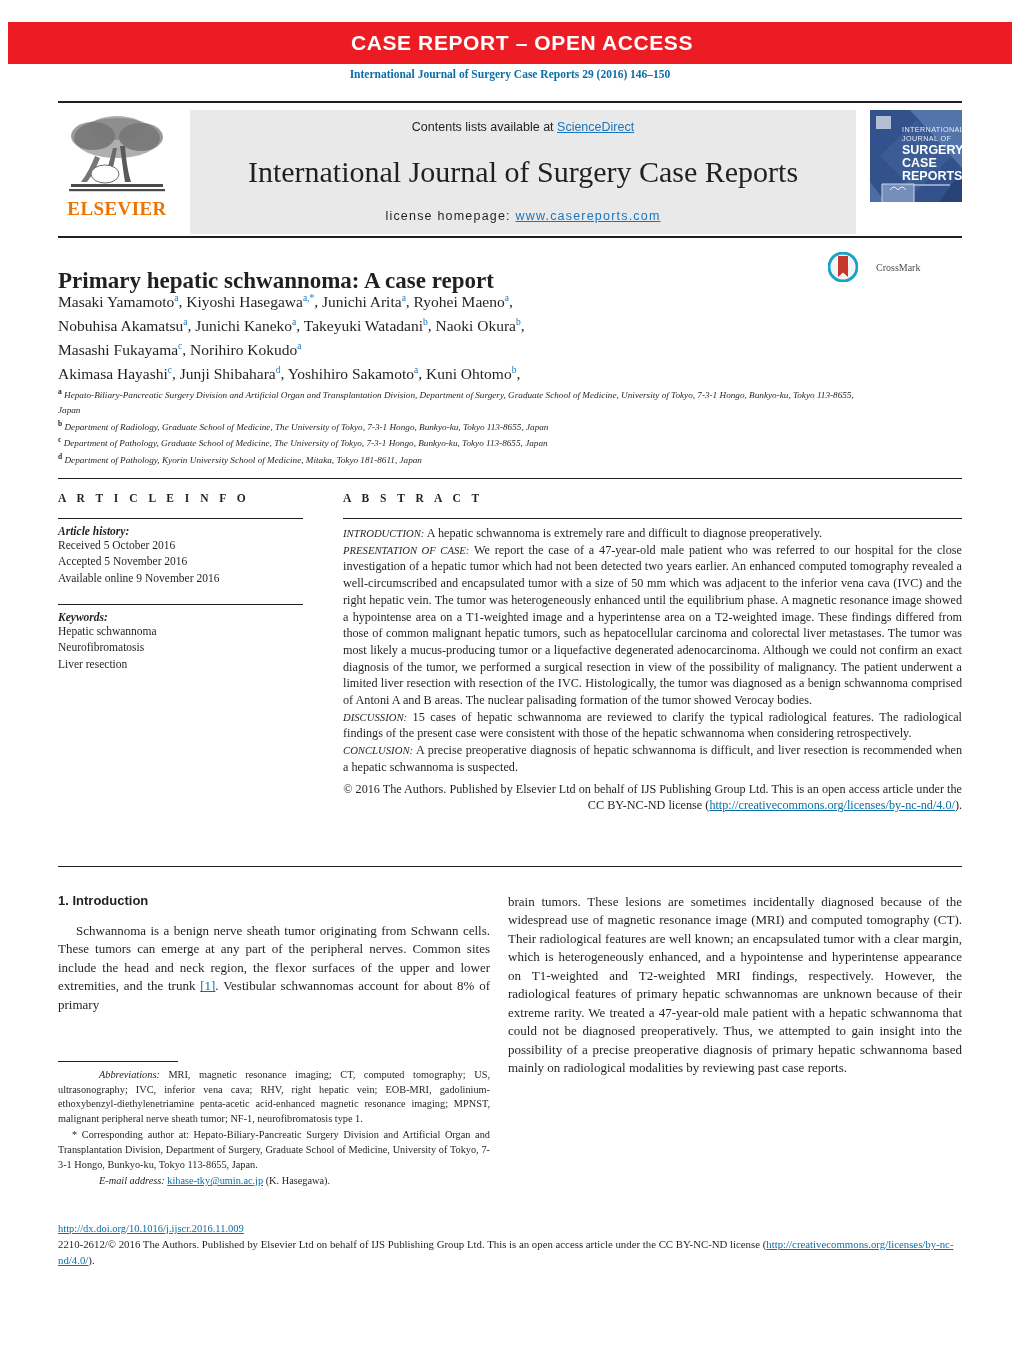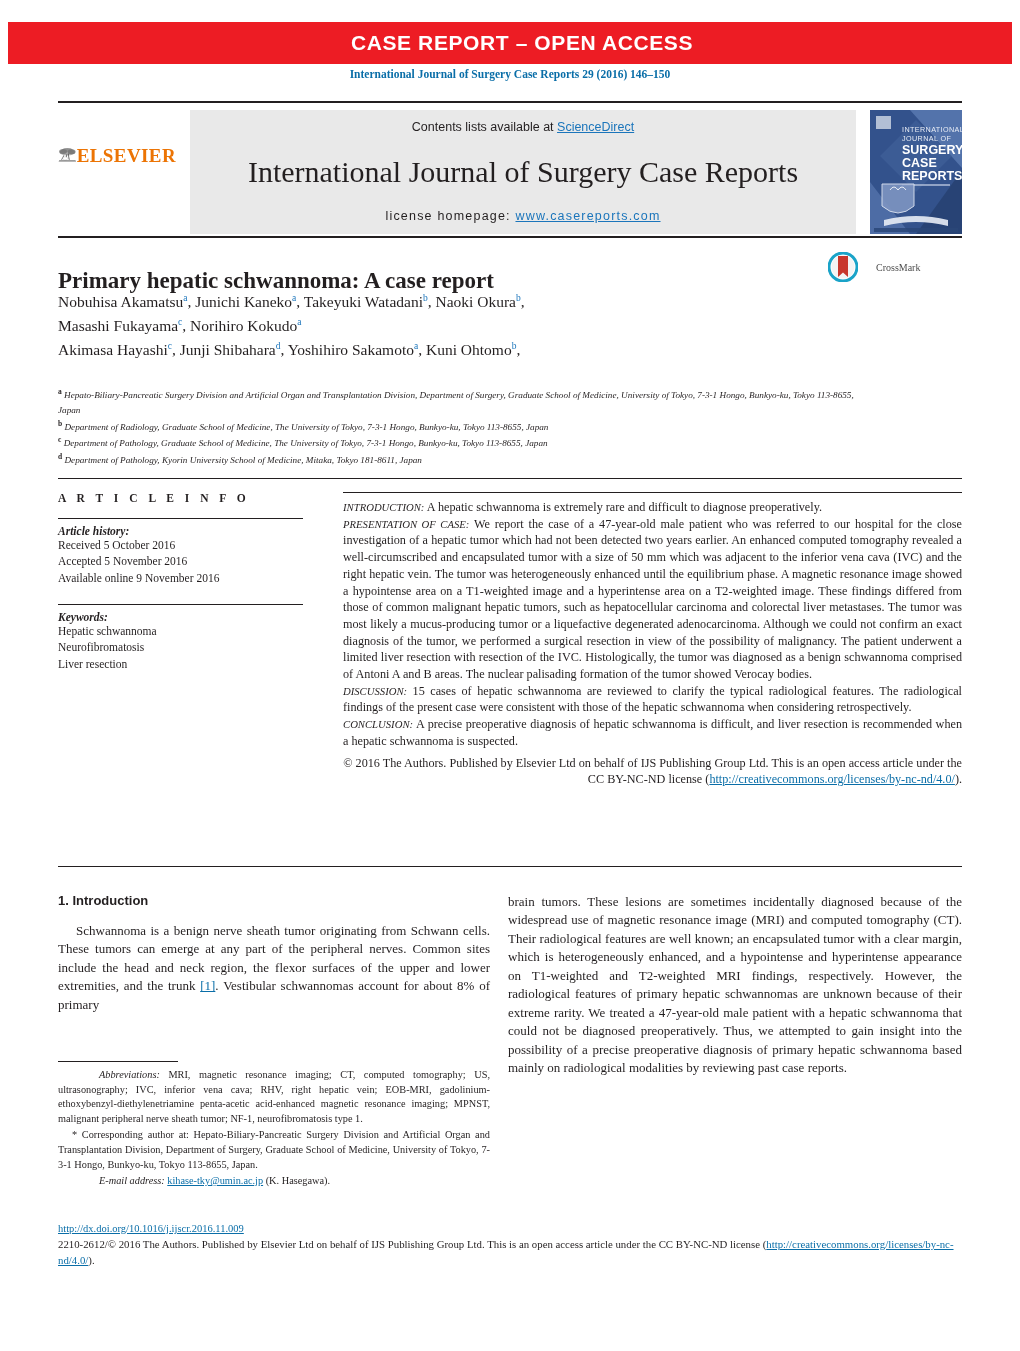--- a/index.html
+++ b/index.html
@@ -47,21 +47,21 @@
     width: 904px;
     border-top: 2.5px solid #231f20;
     padding-top: 7px;
     display: flex;
     align-items: flex-start;
   }
   .elsevier-block {
     width: 118px;
     flex: 0 0 118px;
     display: flex;
-    flex-direction: row;
+    flex-direction: column;
     align-items: center;
     padding-top: 2px;
   }
   .elsevier-tree { width: 104px; height: 86px; display:block; }
   .elsevier-word {
     font-family: "Liberation Serif", serif;
     font-weight: bold;
     font-size: 19px;
     letter-spacing: 0.4px;
     color: #ec7404;
@@ -94,21 +94,21 @@
   }
   .homepage-line {
     font-family: "Liberation Sans", sans-serif;
     font-size: 12.5px;
     letter-spacing: 1.2px;
     color: #231f20;
   }
   .homepage-line .url { color: #1b75bb; }
   .cover-thumb {
     flex: 0 0 92px;
-    width: 92px; height: 124px;
+    width: 92px; height: 92px;
     position: relative;
     overflow: hidden;
     background: #a3a3a3;
   }
   .rule-below-masthead {
     position: absolute;
     left: 58px; top: 236px;
     width: 904px;
     border-top: 2.5px solid #231f20;
   }
@@ -350,20 +350,21 @@
 <div class="crossmark">
   <svg width="30" height="30" viewBox="0 0 30 30">
     <circle cx="15" cy="15" r="14" fill="#ffffff" stroke="#1aa3c8" stroke-width="3"></circle>
     <circle cx="15" cy="15" r="11.5" fill="#f4f4f4"></circle>
     <path d="M10 4 L20 4 L20 25 L15 20.5 L10 25 Z" fill="#c8372d"></path>
   </svg>
   <span class="crossmark-label">CrossMark</span>
 </div>
 
 <div class="authors">
+  <div>Masaki Yamamoto<sup>a</sup>, Kiyoshi Hasegawa<sup>a,*</sup>, Junichi Arita<sup>a</sup>, Ryohei Maeno<sup>a</sup>,</div>
   <div>Nobuhisa Akamatsu<sup>a</sup>, Junichi Kaneko<sup>a</sup>, Takeyuki Watadani<sup>b</sup>, Naoki Okura<sup>b</sup>,</div>
   <div>Masashi Fukayama<sup>c</sup>, Norihiro Kokudo<sup>a</sup></div>
   <div>Akimasa Hayashi<sup>c</sup>, Junji Shibahara<sup>d</sup>, Yoshihiro Sakamoto<sup>a</sup>, Kuni Ohtomo<sup>b</sup>,</div>
 </div>
 
 <div class="affiliations">
   <div><span class="mk">a</span> <span>Hepato-Biliary-Pancreatic Surgery Division and Artificial Organ and Transplantation Division, Department of Surgery, Graduate School of Medicine, University of Tokyo, 7-3-1 Hongo, Bunkyo-ku, Tokyo 113-8655, Japan</span></div>
   <div><span class="mk">b</span> <span>Department of Radiology, Graduate School of Medicine, The University of Tokyo, 7-3-1 Hongo, Bunkyo-ku, Tokyo 113-8655, Japan</span></div>
   <div><span class="mk">c</span> <span>Department of Pathology, Graduate School of Medicine, The University of Tokyo, 7-3-1 Hongo, Bunkyo-ku, Tokyo 113-8655, Japan</span></div>
   <div><span class="mk">d</span> <span>Department of Pathology, Kyorin University School of Medicine, Mitaka, Tokyo 181-8611, Japan</span></div>
@@ -380,20 +381,21 @@
   <div class="meta-line">Available online 9 November 2016</div>
   <div class="meta-gap"></div>
   <div class="hr-thick"></div>
   <div class="meta-label">Keywords:</div>
   <div class="meta-line">Hepatic schwannoma</div>
   <div class="meta-line">Neurofibromatosis</div>
   <div class="meta-line">Liver resection</div>
 </div>
 
 <div class="abs-col">
+  <div class="sec-head">A B S T R A C T</div>
   <div class="hr-thick"></div>
   <div class="abstract-body">
     <p><span class="abs-tag">INTRODUCTION:</span><span> A hepatic schwannoma is extremely rare and difficult to diagnose preoperatively.</span></p>
     <p><span class="abs-tag">PRESENTATION OF CASE:</span><span> We report the case of a 47-year-old male patient who was referred to our hospital for the close investigation of a hepatic tumor which had not been detected two years earlier. An enhanced computed tomography revealed a well-circumscribed and encapsulated tumor with a size of 50 mm which was adjacent to the inferior vena cava (IVC) and the right hepatic vein. The tumor was heterogeneously enhanced until the equilibrium phase. A magnetic resonance image showed a hypointense area on a T1-weighted image and a hyperintense area on a T2-weighted image. These findings differed from those of common malignant hepatic tumors, such as hepatocellular carcinoma and colorectal liver metastases. The tumor was most likely a mucus-producing tumor or a liquefactive degenerated adenocarcinoma. Although we could not confirm an exact diagnosis of the tumor, we performed a surgical resection in view of the possibility of malignancy. The patient underwent a limited liver resection with resection of the IVC. Histologically, the tumor was diagnosed as a benign schwannoma comprised of Antoni A and B areas. The nuclear palisading formation of the tumor showed Verocay bodies.</span></p>
     <p><span class="abs-tag">DISCUSSION:</span><span> 15 cases of hepatic schwannoma are reviewed to clarify the typical radiological features. The radiological findings of the present case were consistent with those of the hepatic schwannoma when considering retrospectively.</span></p>
     <p><span class="abs-tag">CONCLUSION:</span><span> A precise preoperative diagnosis of hepatic schwannoma is difficult, and liver resection is recommended when a hepatic schwannoma is suspected.</span></p>
     <p class="copy-para"><span>© 2016 The Authors. Published by Elsevier Ltd on behalf of IJS Publishing Group Ltd. This is an open access article under the CC BY-NC-ND license (</span><a class="lnk" href="#">http://creativecommons.org/licenses/by-nc-nd/4.0/</a><span>).</span></p>
   </div>
 </div>
 

